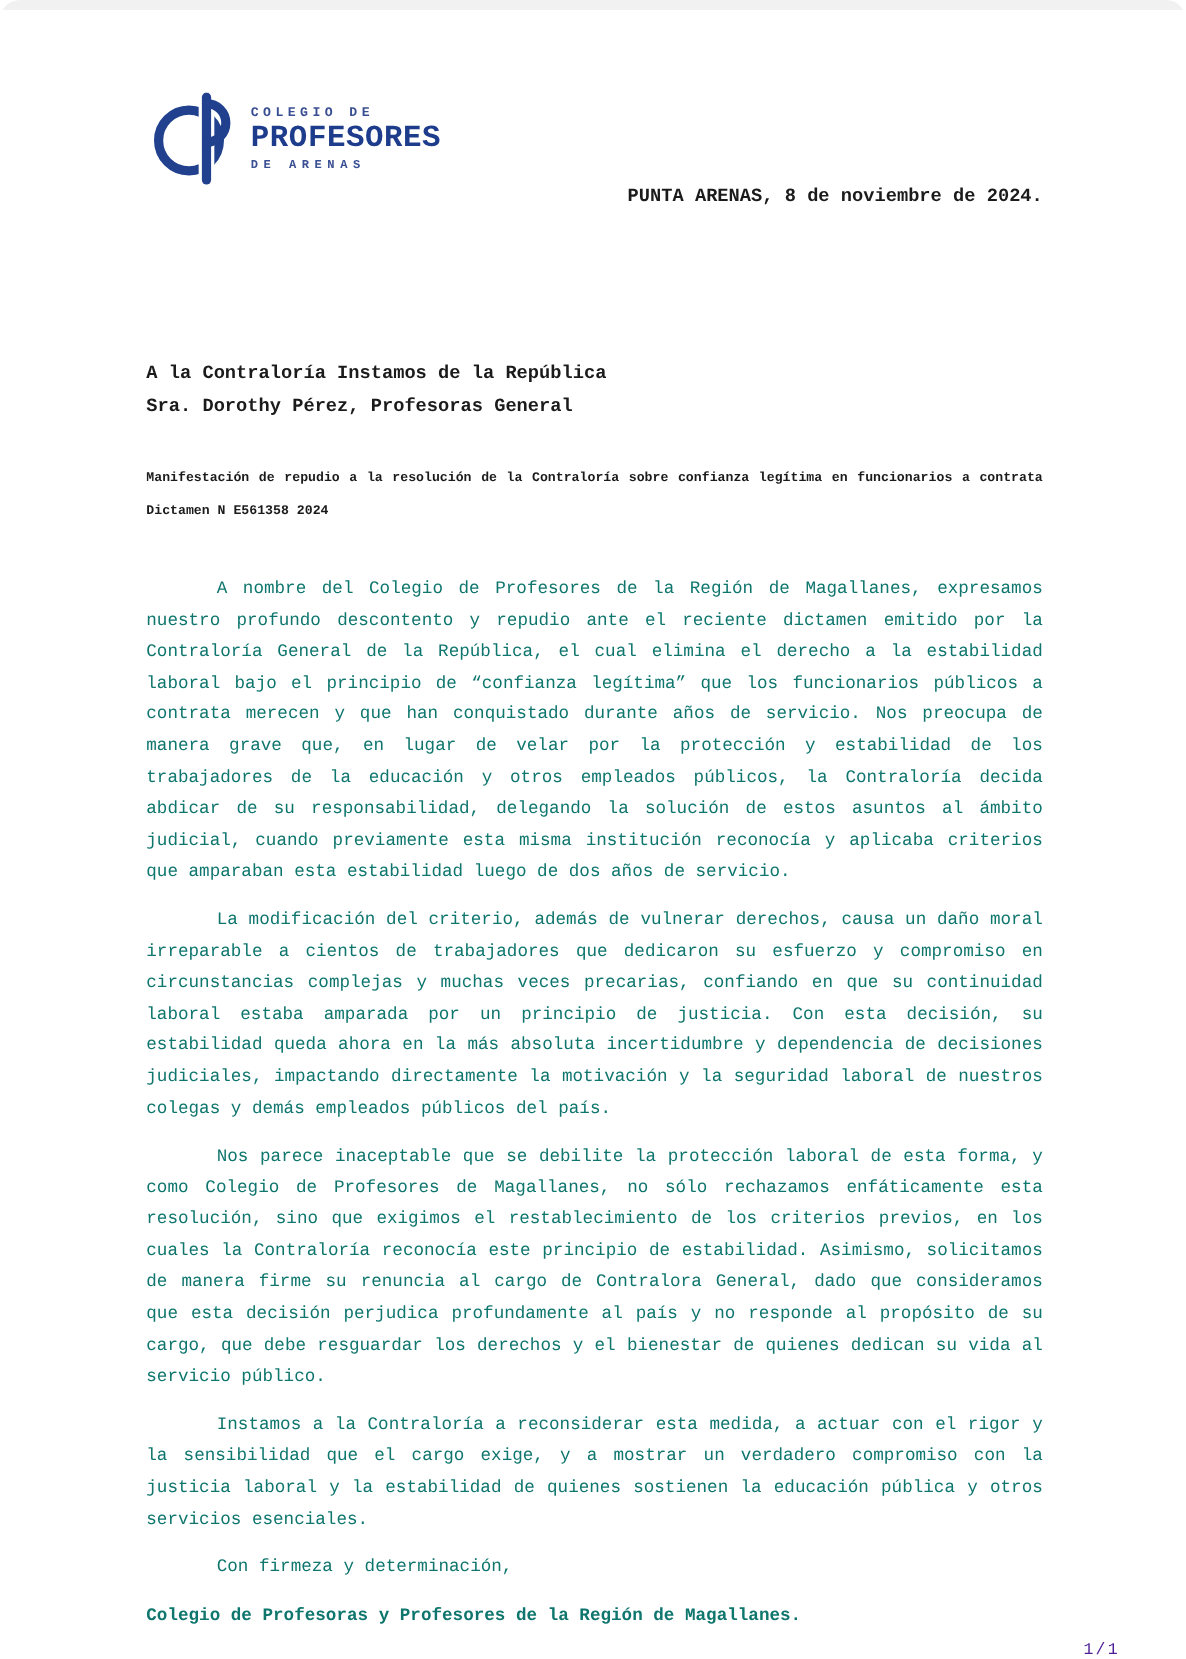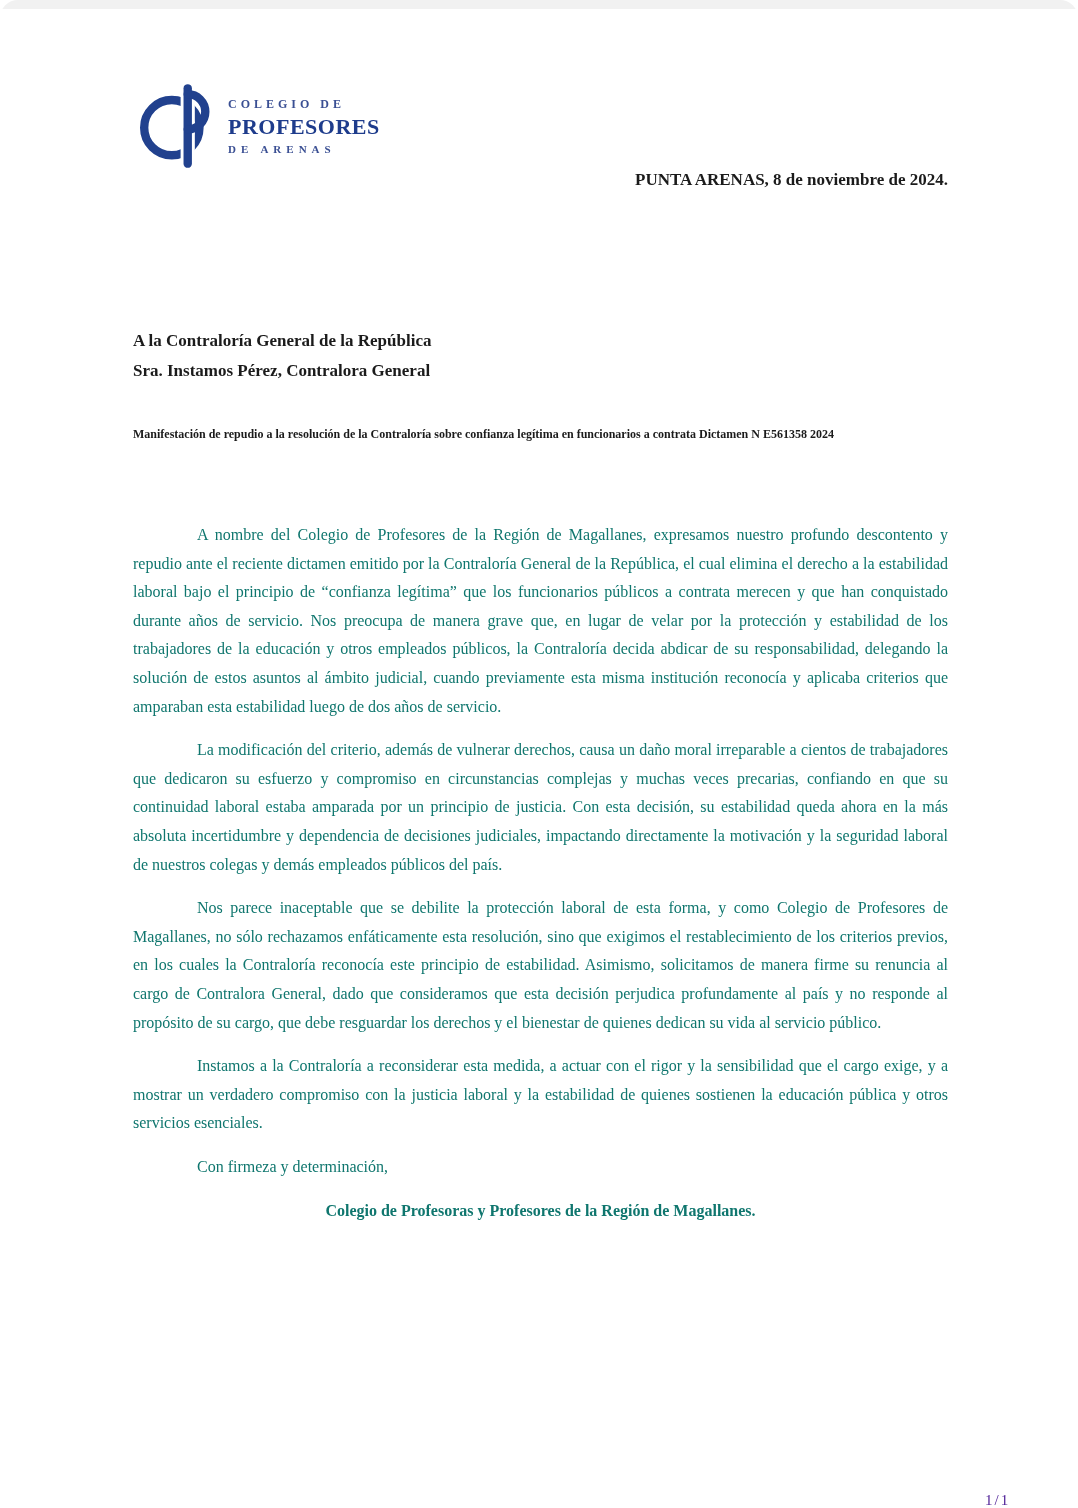--- a/index.html
+++ b/index.html
@@ -6,21 +6,21 @@
     margin: 0;
     padding: 0;
     background: #ffffff;
   }
   .page {
     position: relative;
     width: 1078px;
     height: 1508px;
     background: #ffffff;
     overflow: hidden;
-    font-family: Liberation Serif, serif;
+    font-family: Liberation Mono, monospace;
     color: #1b1b1b;
     border-radius: 18px;
   }
   .top-strip {
     position: absolute;
     top: 0; left: 0;
     width: 100%;
     height: 9px;
     background: #f1f1f1;
   }
@@ -37,21 +37,21 @@
   .logo-icon svg { display: block; }
   .logo-text { display: flex; flex-direction: column; }
   .logo-line1 {
     font-size: 12px;
     font-weight: 600;
     letter-spacing: 4px;
     color: #3a4f93;
     margin-bottom: 2px;
   }
   .logo-line2 {
-    font-size: 22px;
+    font-size: 28px;
     font-weight: 800;
     letter-spacing: 0.5px;
     color: #1e3c8c;
     margin-bottom: 3px;
   }
   .logo-line3 {
     font-size: 11px;
     font-weight: 600;
     letter-spacing: 5px;
     color: #3a4f93;
@@ -106,21 +106,21 @@
     color: #0f766e;
   }
   .doc-body p {
     margin: 0 0 15px 0;
     text-indent: 64px;
   }
   .closing {
     text-align: left;
   }
   .signature {
-    text-align: center;
+    text-align: left;
     text-indent: 0 !important;
     font-weight: bold;
     margin-top: 16px !important;
   }
   .page-number {
     position: absolute;
     top: 1492px;
     left: 985px;
     font-size: 15px;
     color: #4c1d95;
@@ -151,22 +151,22 @@
       <span class="logo-line1">COLEGIO DE</span>
       <span class="logo-line2">PROFESORES</span>
       <span class="logo-line3">DE ARENAS</span>
     </span>
   </header>
 
   <div class="dateline">PUNTA ARENAS, 8 de noviembre de 2024.</div>
 
 
   <div class="addressee">
-    <div>A la Contraloría General de la República</div>
-    <div>Sra. Instamos Pérez, Contralora General</div>
+    <div>A la Contraloría Instamos de la República</div>
+    <div>Sra. Dorothy Pérez, Profesoras General</div>
   </div>
 
   <div class="subject">Manifestación de repudio a la resolución de la Contraloría sobre confianza legítima en funcionarios a contrata Dictamen N E561358 2024</div>
 
   <div class="doc-body">
     <p>A nombre del Colegio de Profesores de la Región de Magallanes, expresamos nuestro profundo descontento y repudio ante el reciente dictamen emitido por la Contraloría General de la República, el cual elimina el derecho a la estabilidad laboral bajo el principio de “confianza legítima” que los funcionarios públicos a contrata merecen y que han conquistado durante años de servicio. Nos preocupa de manera grave que, en lugar de velar por la protección y estabilidad de los trabajadores de la educación y otros empleados públicos, la Contraloría decida abdicar de su responsabilidad, delegando la solución de estos asuntos al ámbito judicial, cuando previamente esta misma institución reconocía y aplicaba criterios que amparaban esta estabilidad luego de dos años de servicio.</p>
     <p>La modificación del criterio, además de vulnerar derechos, causa un daño moral irreparable a cientos de trabajadores que dedicaron su esfuerzo y compromiso en circunstancias complejas y muchas veces precarias, confiando en que su continuidad laboral estaba amparada por un principio de justicia. Con esta decisión, su estabilidad queda ahora en la más absoluta incertidumbre y dependencia de decisiones judiciales, impactando directamente la motivación y la seguridad laboral de nuestros colegas y demás empleados públicos del país.</p>
     <p>Nos parece inaceptable que se debilite la protección laboral de esta forma, y como Colegio de Profesores de Magallanes, no sólo rechazamos enfáticamente esta resolución, sino que exigimos el restablecimiento de los criterios previos, en los cuales la Contraloría reconocía este principio de estabilidad. Asimismo, solicitamos de manera firme su renuncia al cargo de Contralora General, dado que consideramos que esta decisión perjudica profundamente al país y no responde al propósito de su cargo, que debe resguardar los derechos y el bienestar de quienes dedican su vida al servicio público.</p>
     <p>Instamos a la Contraloría a reconsiderar esta medida, a actuar con el rigor y la sensibilidad que el cargo exige, y a mostrar un verdadero compromiso con la justicia laboral y la estabilidad de quienes sostienen la educación pública y otros servicios esenciales.</p>
     <p class="closing">Con firmeza y determinación,</p>

